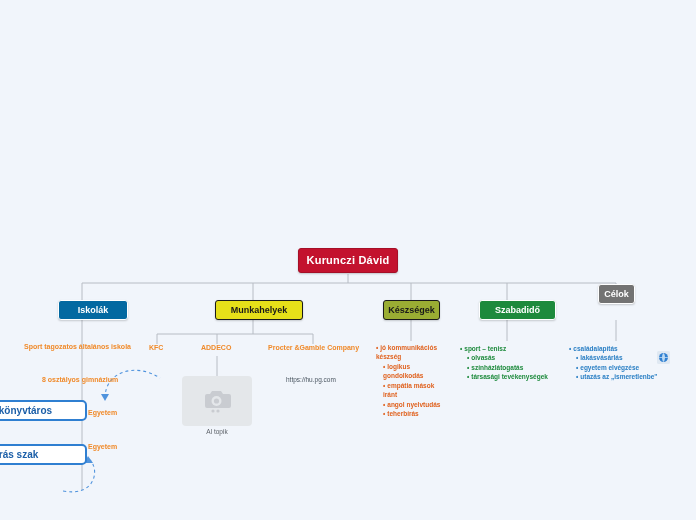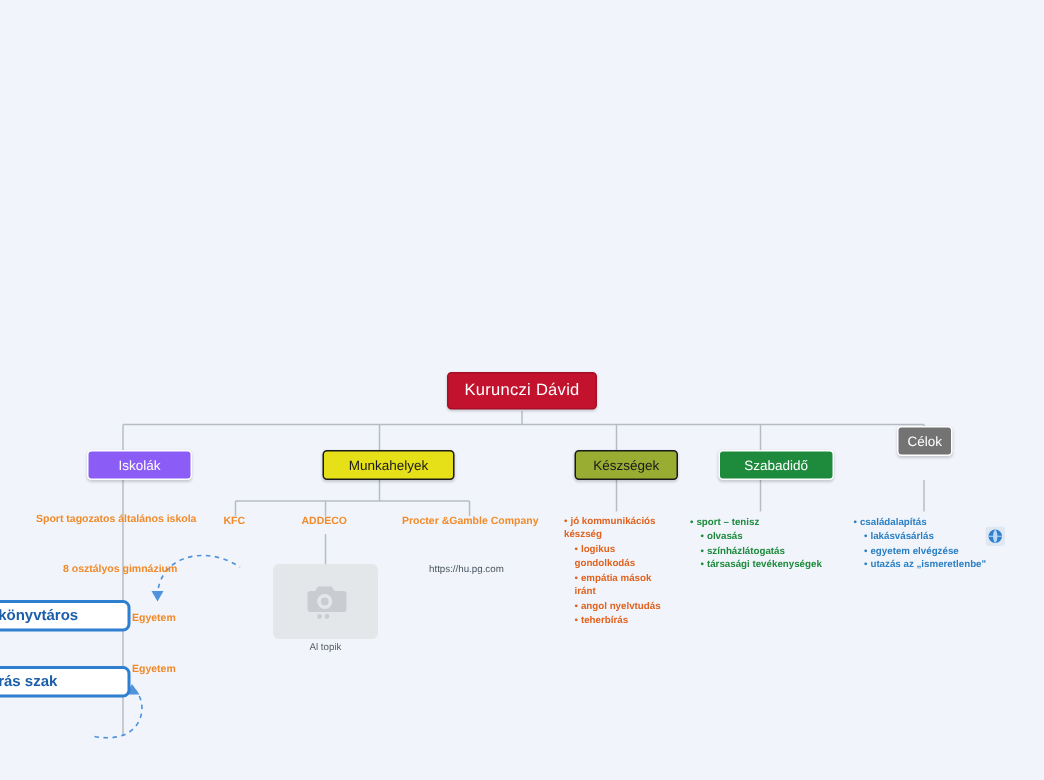--- a/index.html
+++ b/index.html
@@ -25,21 +25,21 @@
     left: 0; top: 0;
     width: 696px;
     height: 520px;
     pointer-events: none;
   }
 
   
   .node {
     position: absolute;
     box-sizing: border-box;
-    font-weight: normal;
+    font-weight: bold;
     text-align: center;
     white-space: nowrap;
     line-height: 1;
     display: flex;
     align-items: center;
     justify-content: center;
   }
   .node-root {
     left: 298px; top: 248px;
     width: 100px; height: 25px;
@@ -52,32 +52,32 @@
     box-shadow: 0 1px 2px rgba(0,0,0,.20);
   }
   .node-b {
     height: 20px;
     border-radius: 3px;
     font-size: 9px;
     box-shadow: 0 1px 2px rgba(0,0,0,.18);
   }
   .node-iskolak {
     left: 58px; top: 300px; width: 70px;
-    background: #8b5cf6;
+    background: #0369a1;
     border: 1px solid #ffffff;
     color: #ffffff;
   }
   .node-munkahelyek {
     left: 215px; top: 300px; width: 88px;
     background: #e6e019;
     border: 1.5px solid #1a1a1a;
     color: #1a1a1a;
   }
   .node-keszsegek {
-    left: 383px; top: 300px; width: 69px;
+    left: 383px; top: 300px; width: 57px;
     background: #9aad33;
     border: 1.5px solid #1a1a1a;
     color: #1a1a1a;
   }
   .node-szabadido {
     left: 479px; top: 300px; width: 77px;
     background: #1d8a3c;
     border: 1px solid #ffffff;
     color: #ffffff;
   }

